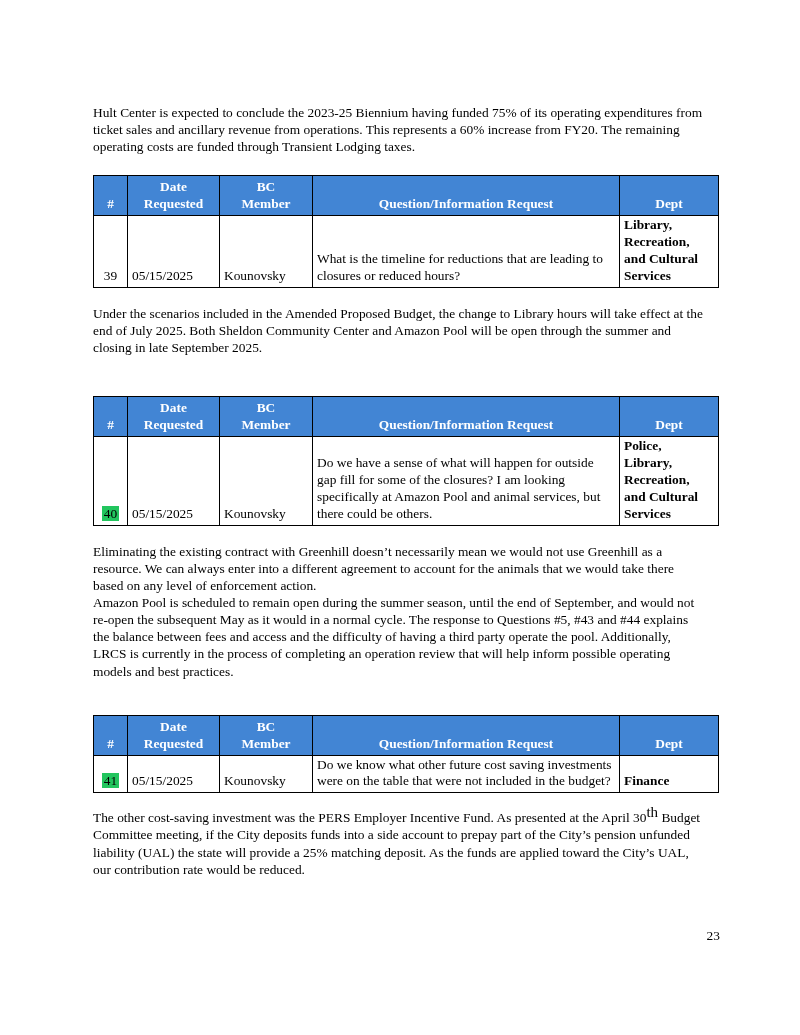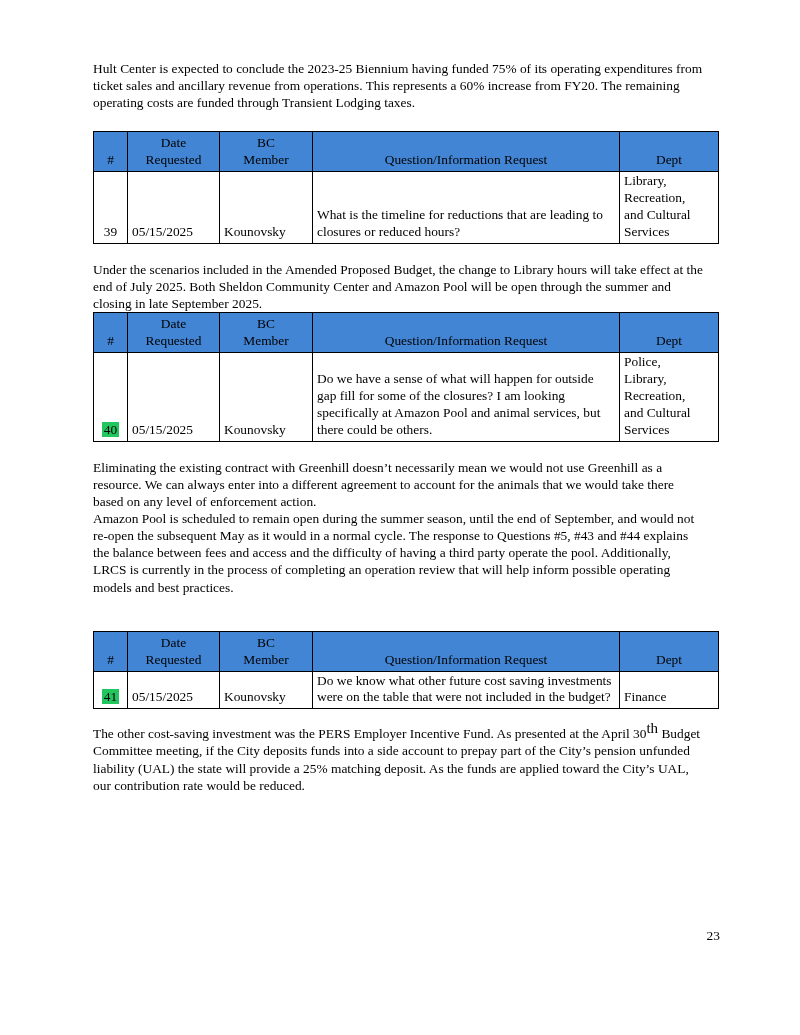--- a/index.html
+++ b/index.html
@@ -9,52 +9,53 @@
     height: 1035px;
     font-family: "Liberation Serif", "DejaVu Serif", serif;
     font-size: 13.4px;
     color: #000000;
     overflow: hidden;
   }
   .page {
     position: relative;
     width: 800px;
     height: 1035px;
-    padding: 60px 93px 0 93px;
+    padding: 104px 93px 0 93px;
     border-radius: 20px;
   }
   p.body-text {
     line-height: 1.28;
     text-align: left;
   }
   table.qa-table {
     border-collapse: collapse;
     width: 625px;
     table-layout: fixed;
   }
   .qa-table th, .qa-table td {
     border: 1px solid #000000;
     font-size: 13.4px;
     line-height: 1.26;
     font-weight: normal;
   }
   .qa-table thead th {
     background: #4285d4;
-    color: #000000;
+    color: #ffffff;
     text-align: center;
     vertical-align: bottom;
     white-space: pre-line;
     padding: 3px 2px 2px 2px;
+    font-weight: bold;
   }
   .qa-table td {
     vertical-align: bottom;
     padding: 1px 4px 2px 4px;
   }
   .qa-table td.num { text-align: center; padding-left: 2px; padding-right: 2px; }
-  .qa-table td.dept { white-space: pre-line; }
+  .qa-table td.dept { white-space: pre-line; font-weight: bold; }
   .hl { background: #22c55e; padding: 0 2px; margin-top: 20px; }
   .col-num { width: 34px; }
   .col-date { width: 92px; }
   .col-member { width: 93px; }
   .col-question { width: 307px; }
   .col-dept { width: 99px; }
   sup { font-size: 15px; vertical-align: super; line-height: 0; }
   .page-number {
     position: absolute;
     top: 928px;
@@ -95,21 +96,21 @@
         <td>Kounovsky</td>
         <td>What is the timeline for reductions that are leading to closures or reduced hours?</td>
         <td class="dept">Library,
 Recreation,
 and Cultural
 Services</td>
       </tr>
     </tbody>
   </table>
 
-  <p class="body-text" style="">Under the scenarios included in the Amended Proposed Budget, the change to Library hours will take effect at the end of July 2025. Both Sheldon Community Center and Amazon Pool will be open through the summer and closing in late September 2025.</p>
+  <p class="body-text" style="margin-bottom:40px">Under the scenarios included in the Amended Proposed Budget, the change to Library hours will take effect at the end of July 2025. Both Sheldon Community Center and Amazon Pool will be open through the summer and closing in late September 2025.</p>
 
   <table class="qa-table" style="margin-bottom:17px">
     <colgroup>
       <col class="col-num">
         <col class="col-date">
         <col class="col-member">
         <col class="col-question">
         <col class="col-dept">
     </colgroup>
     <thead>

